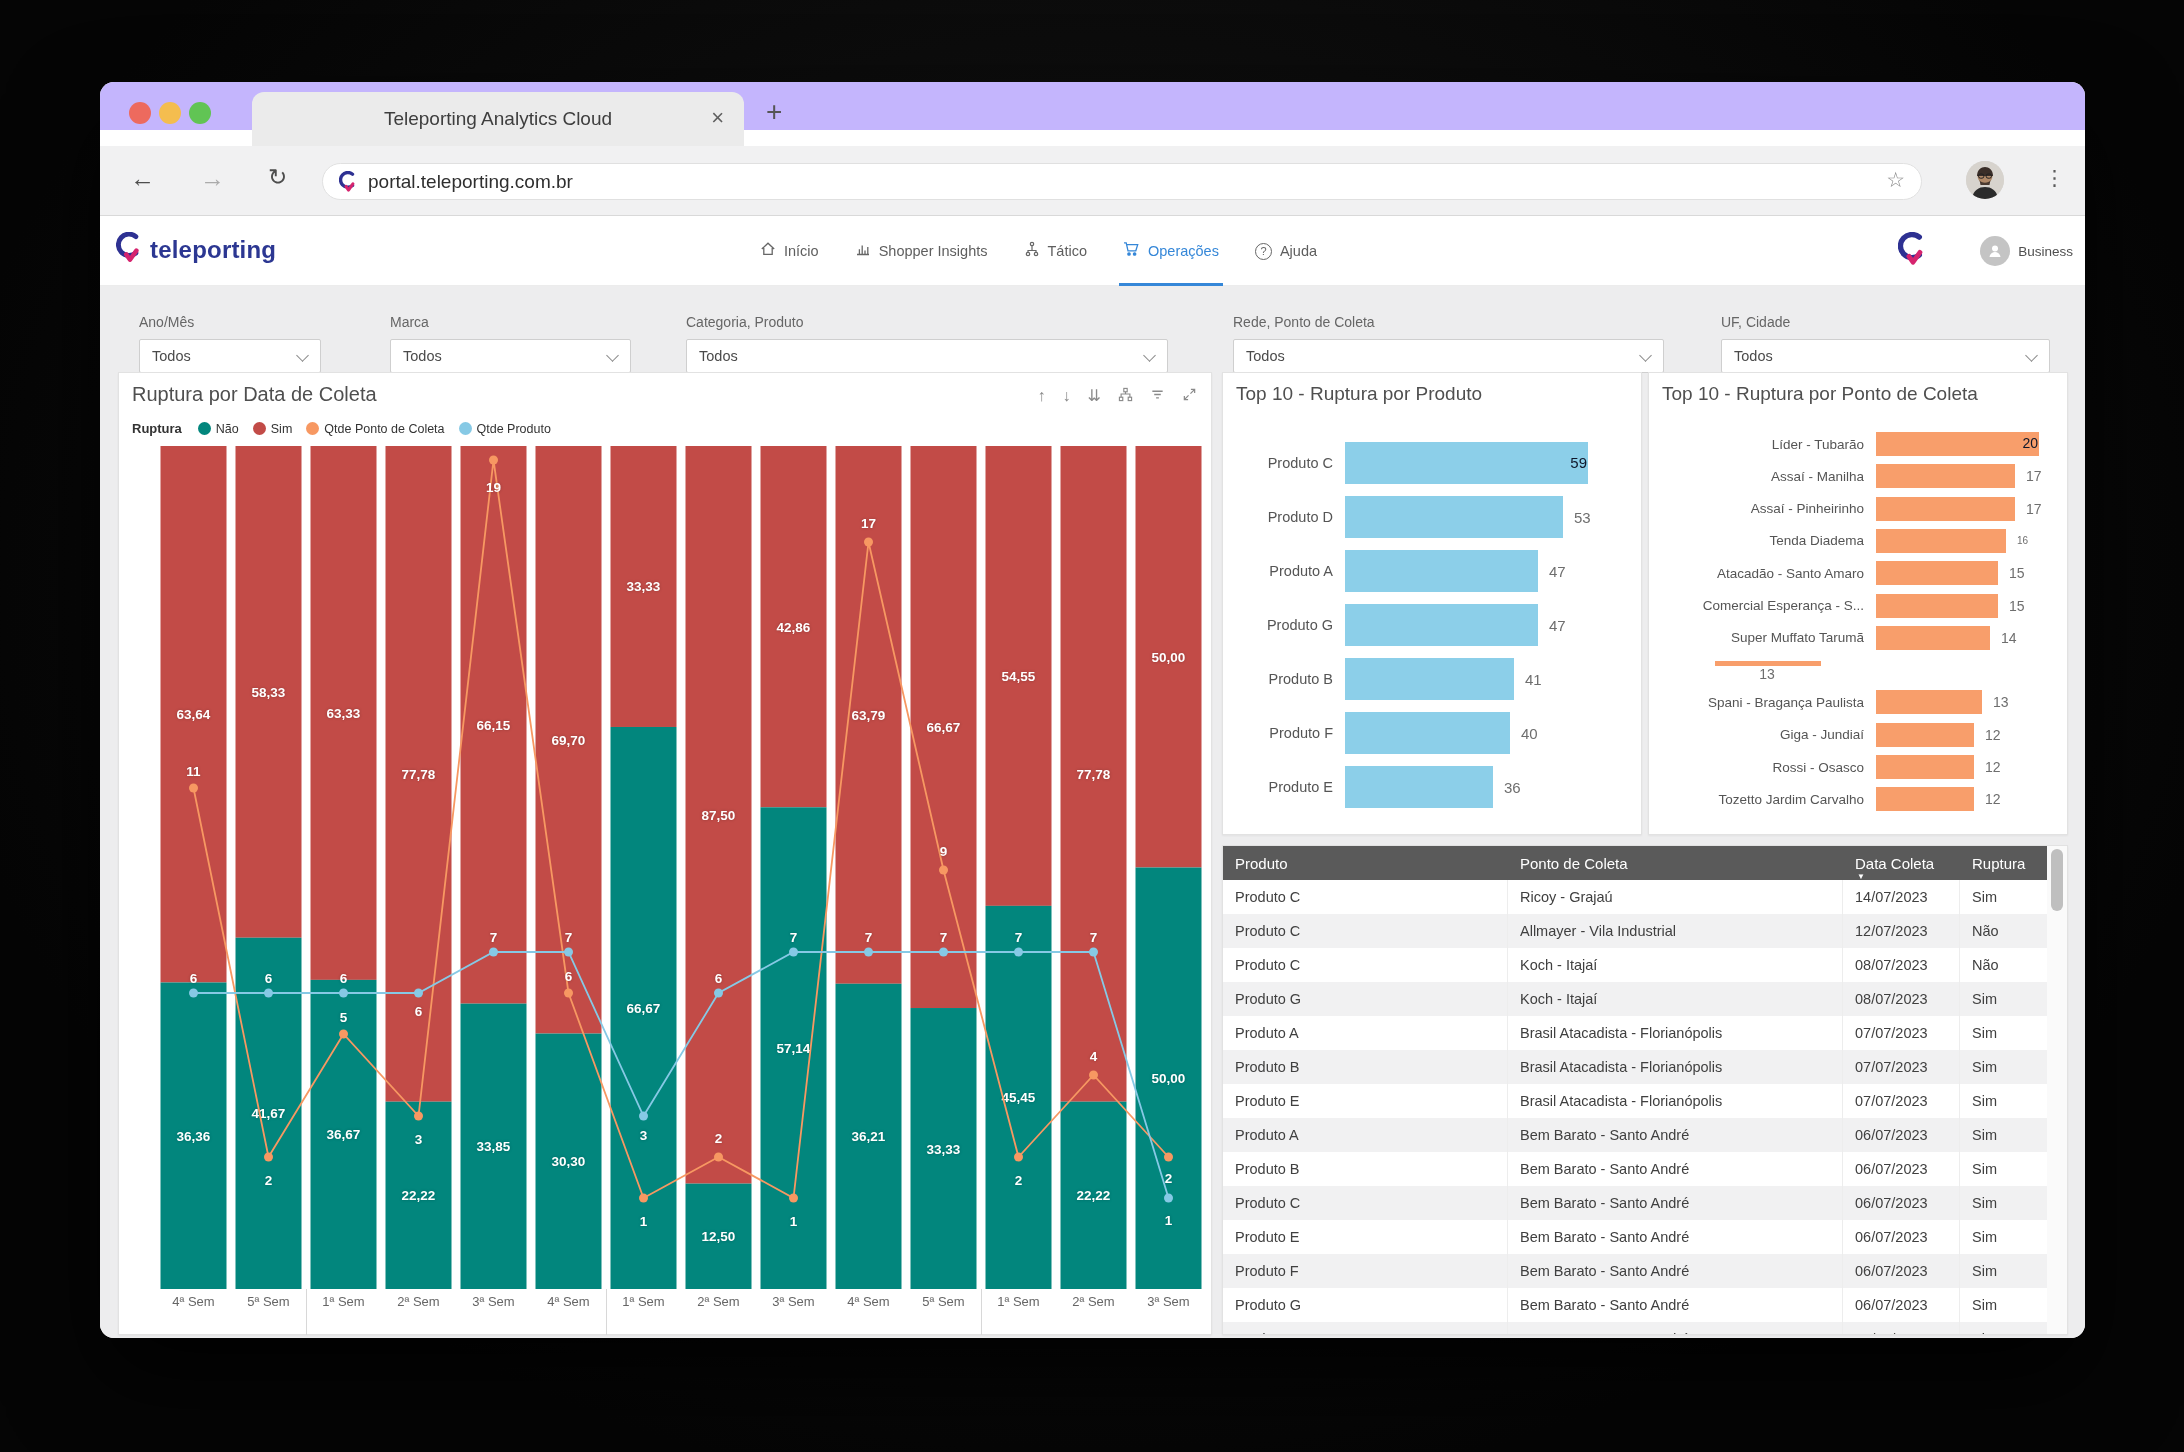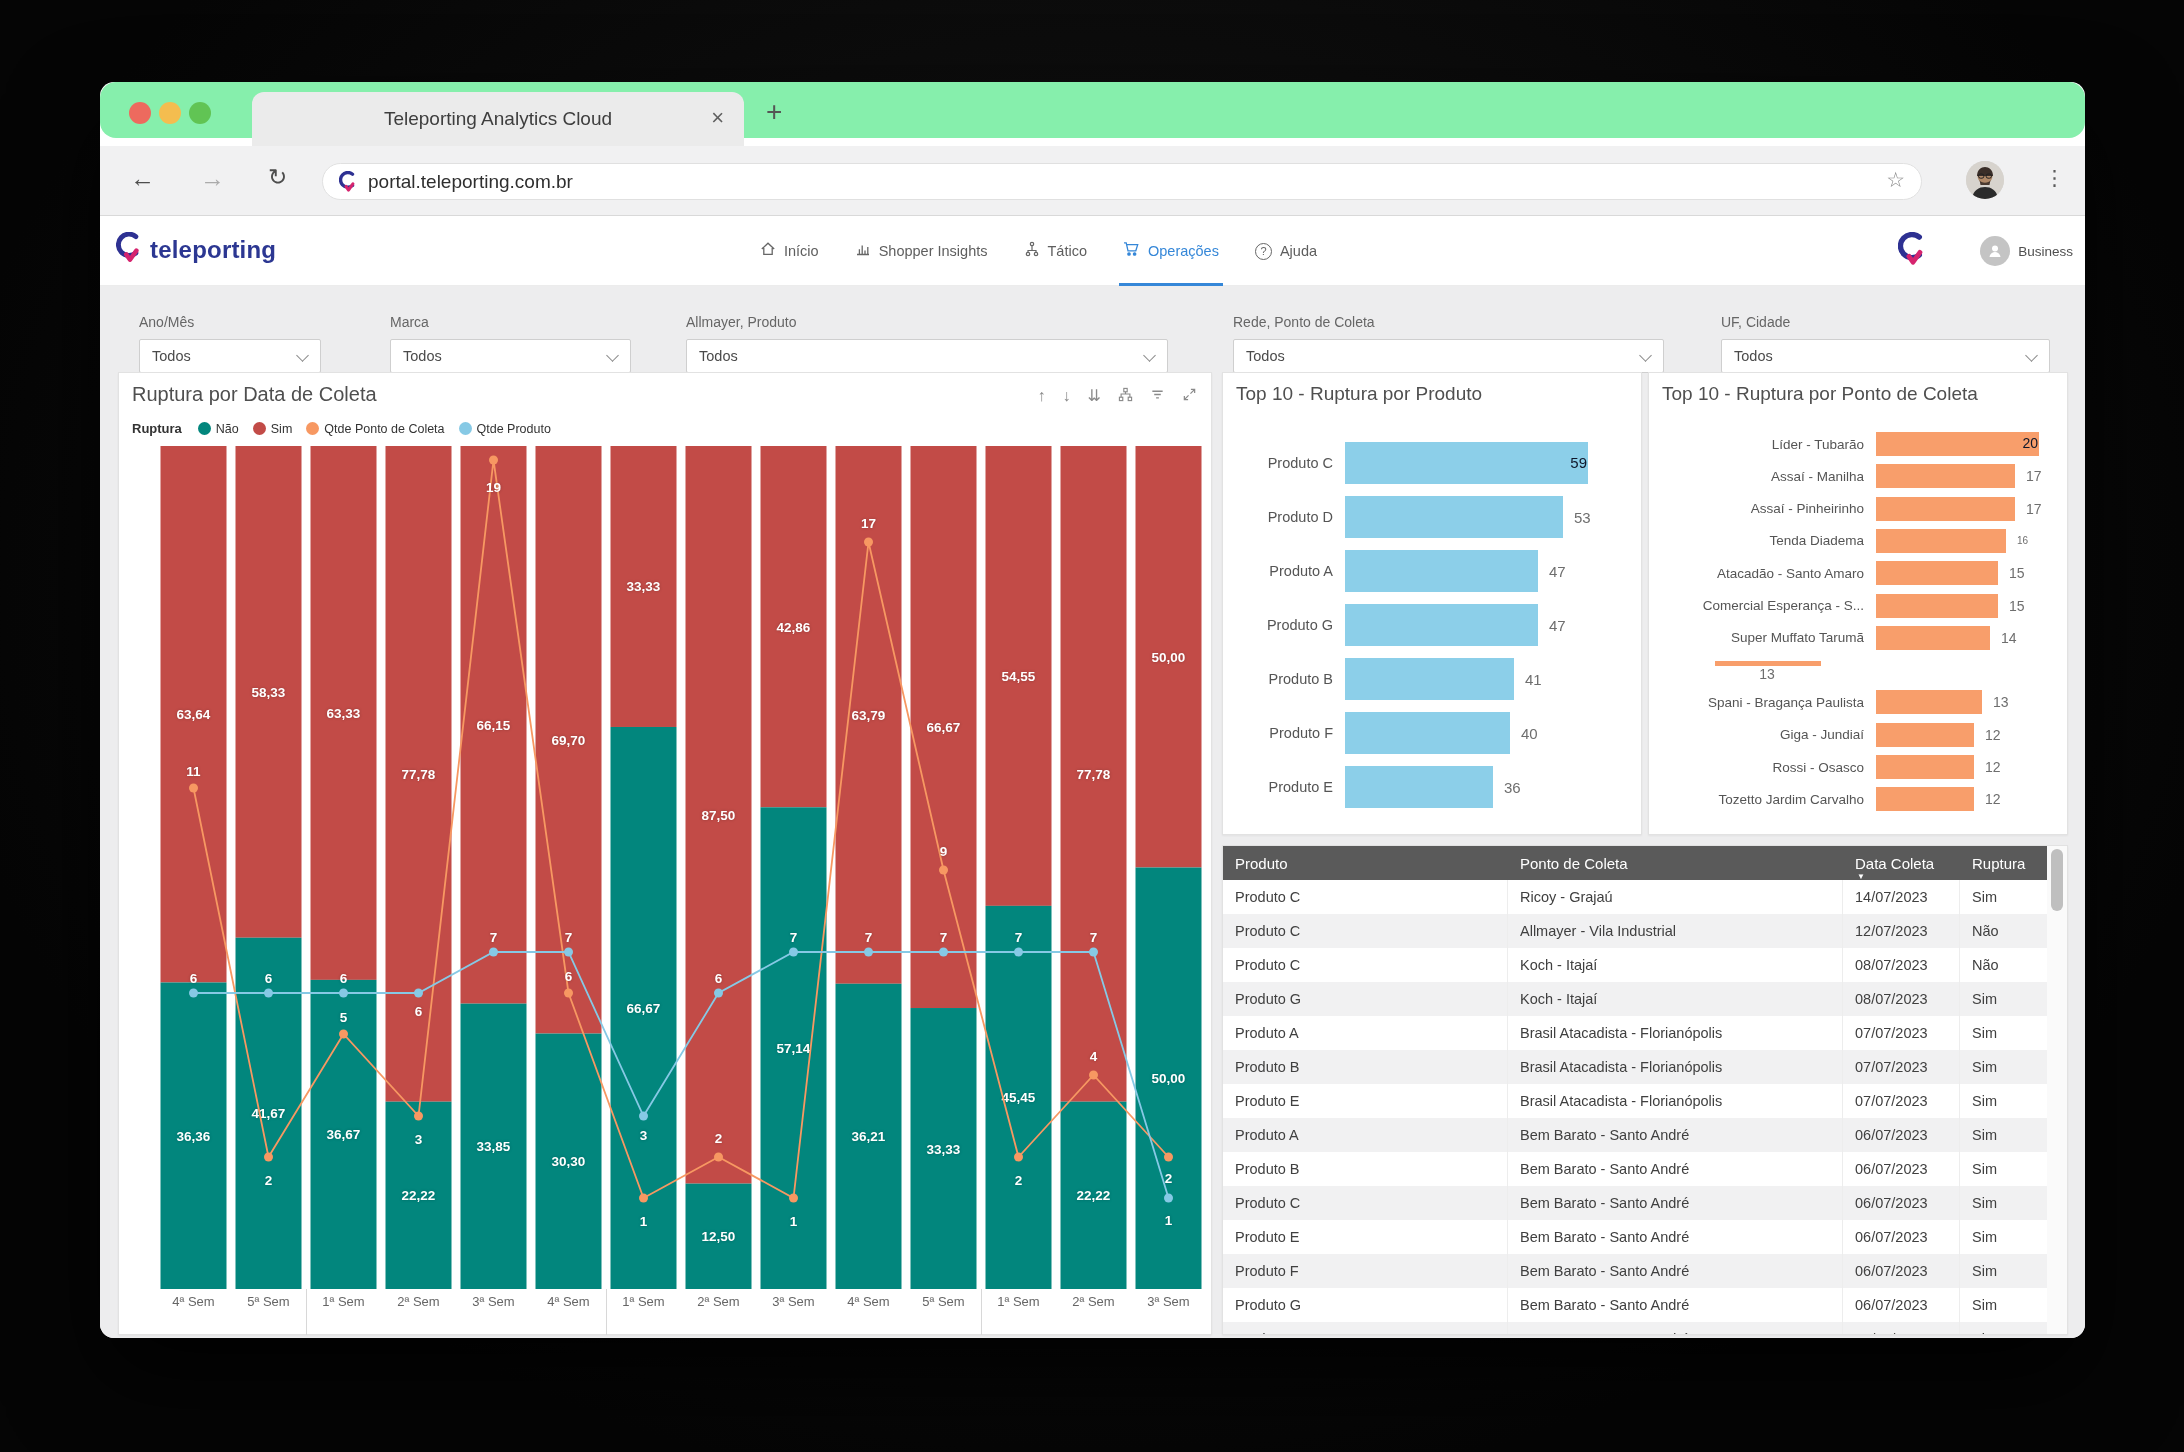--- a/index.html
+++ b/index.html
@@ -5,21 +5,21 @@
   * { margin:0; padding:0; box-sizing:border-box; }
   html,body { width:2184px; height:1452px; overflow:hidden; }
   body { background: radial-gradient(ellipse at 50% 40%, #161616 0%, #050505 75%);
          font-family:"Liberation Sans", sans-serif; }
 
   
   .window { position:absolute; left:100px; top:82px; width:1985px; height:1256px;
             border-radius:14px; overflow:hidden; background:#fff;
             box-shadow:0 40px 90px rgba(0,0,0,.85); }
 
-  .tabbar { position:absolute; left:0; top:0; width:100%; height:56px; background:#86efac;border-radius:16px; }
+  .tabbar { position:absolute; left:0; top:0; width:100%; height:48px; background:#c4b5fd; }
   .traffic { position:absolute; top:20px; width:22px; height:22px; border-radius:50%; }
   .t-red { left:29px; background:#ed6a5e; } .t-yellow { left:59px; background:#f4bd4f; } .t-green { left:89px; background:#61c454; }
   .tab { position:absolute; left:152px; top:10px; width:492px; height:54px; background:#ebebeb;
          border-radius:12px 12px 0 0; display:flex; align-items:center; justify-content:center; }
   .tab-title { font-size:19px; color:#3e3e3e; }
   .tab-close { position:absolute; right:20px; top:13px; font-size:22px; color:#5f5f5f; cursor:default; }
   .newtab { position:absolute; left:666px; top:14px; font-size:28px; color:#555; }
 
   .toolbar { position:absolute; left:0; top:64px; width:100%; height:70px; background:#f1f1f2;
              border-bottom:1px solid #d9d9d9; }
@@ -221,21 +221,21 @@
           </div>
         </div>
         <div class="filter" style="left: 290px; width: 241px;">
           <div class="flabel">Marca</div>
           <div class="fbox">
             <span class="fval">Todos</span>
             <span class="chev"></span>
           </div>
         </div>
         <div class="filter" style="left: 586px; width: 482px;">
-          <div class="flabel">Allmayer, Produto</div>
+          <div class="flabel">Categoria, Produto</div>
           <div class="fbox">
             <span class="fval">Todos</span>
             <span class="chev"></span>
           </div>
         </div>
         <div class="filter" style="left: 1133px; width: 431px;">
           <div class="flabel">Rede, Ponto de Coleta</div>
           <div class="fbox">
             <span class="fval">Todos</span>
             <span class="chev"></span>

